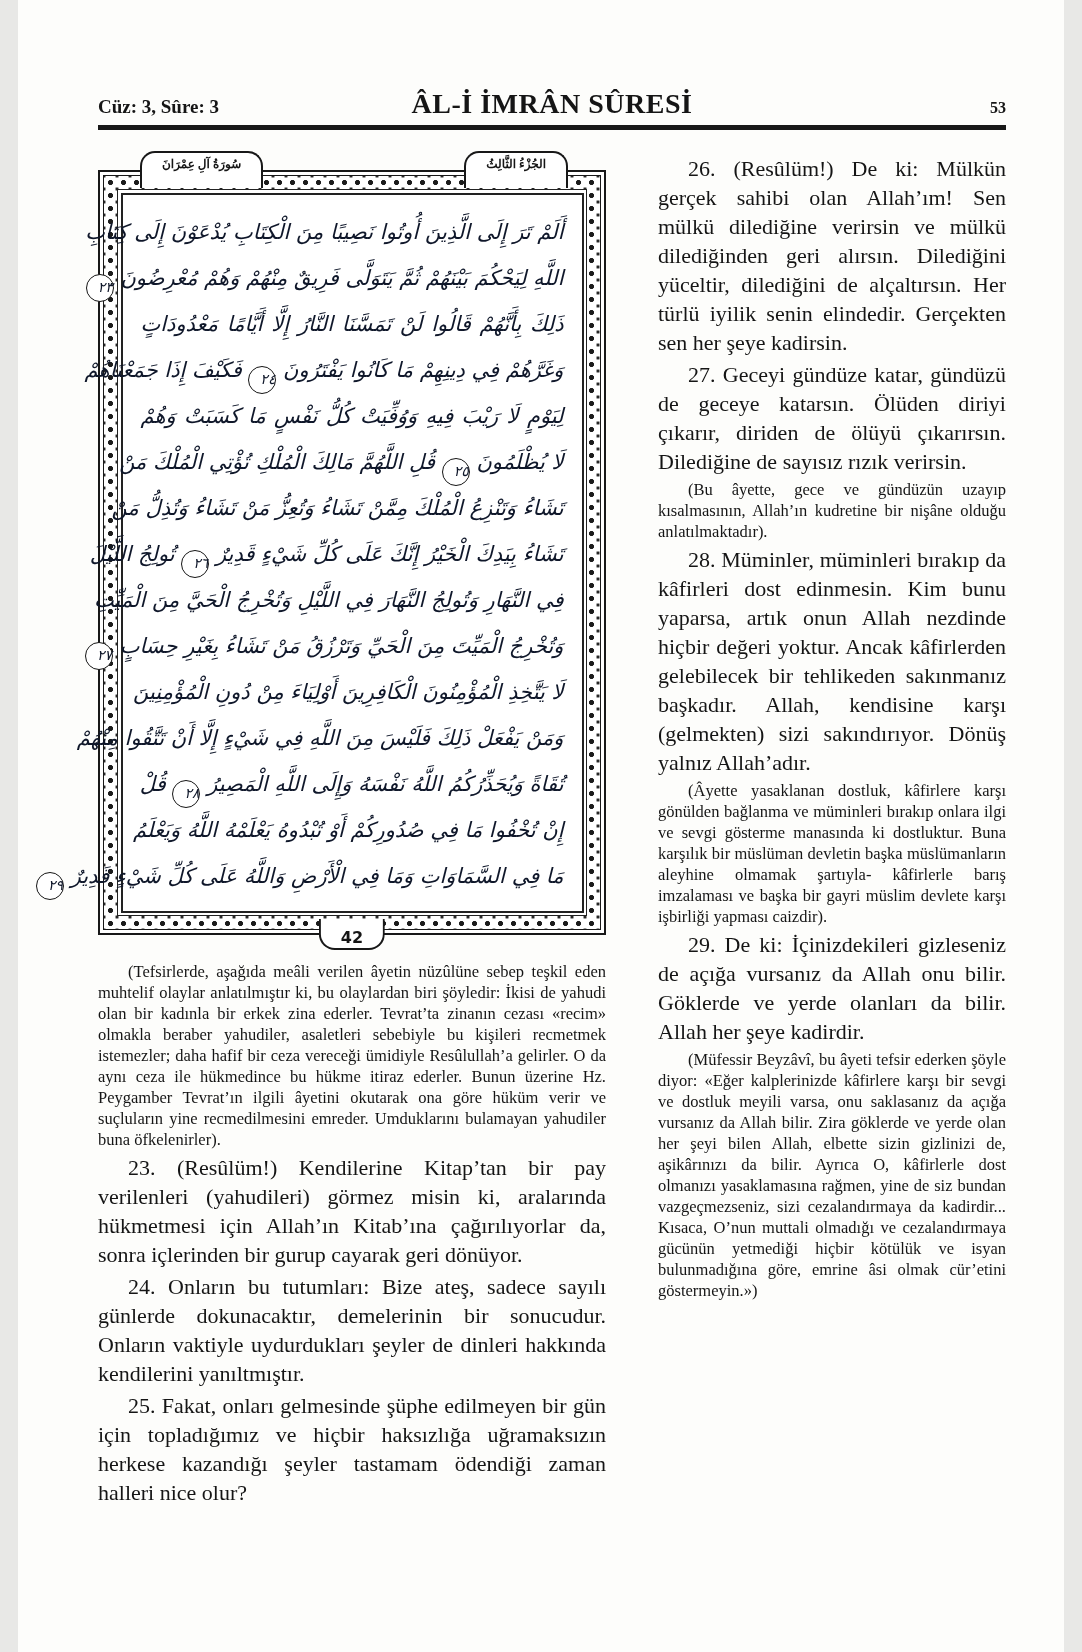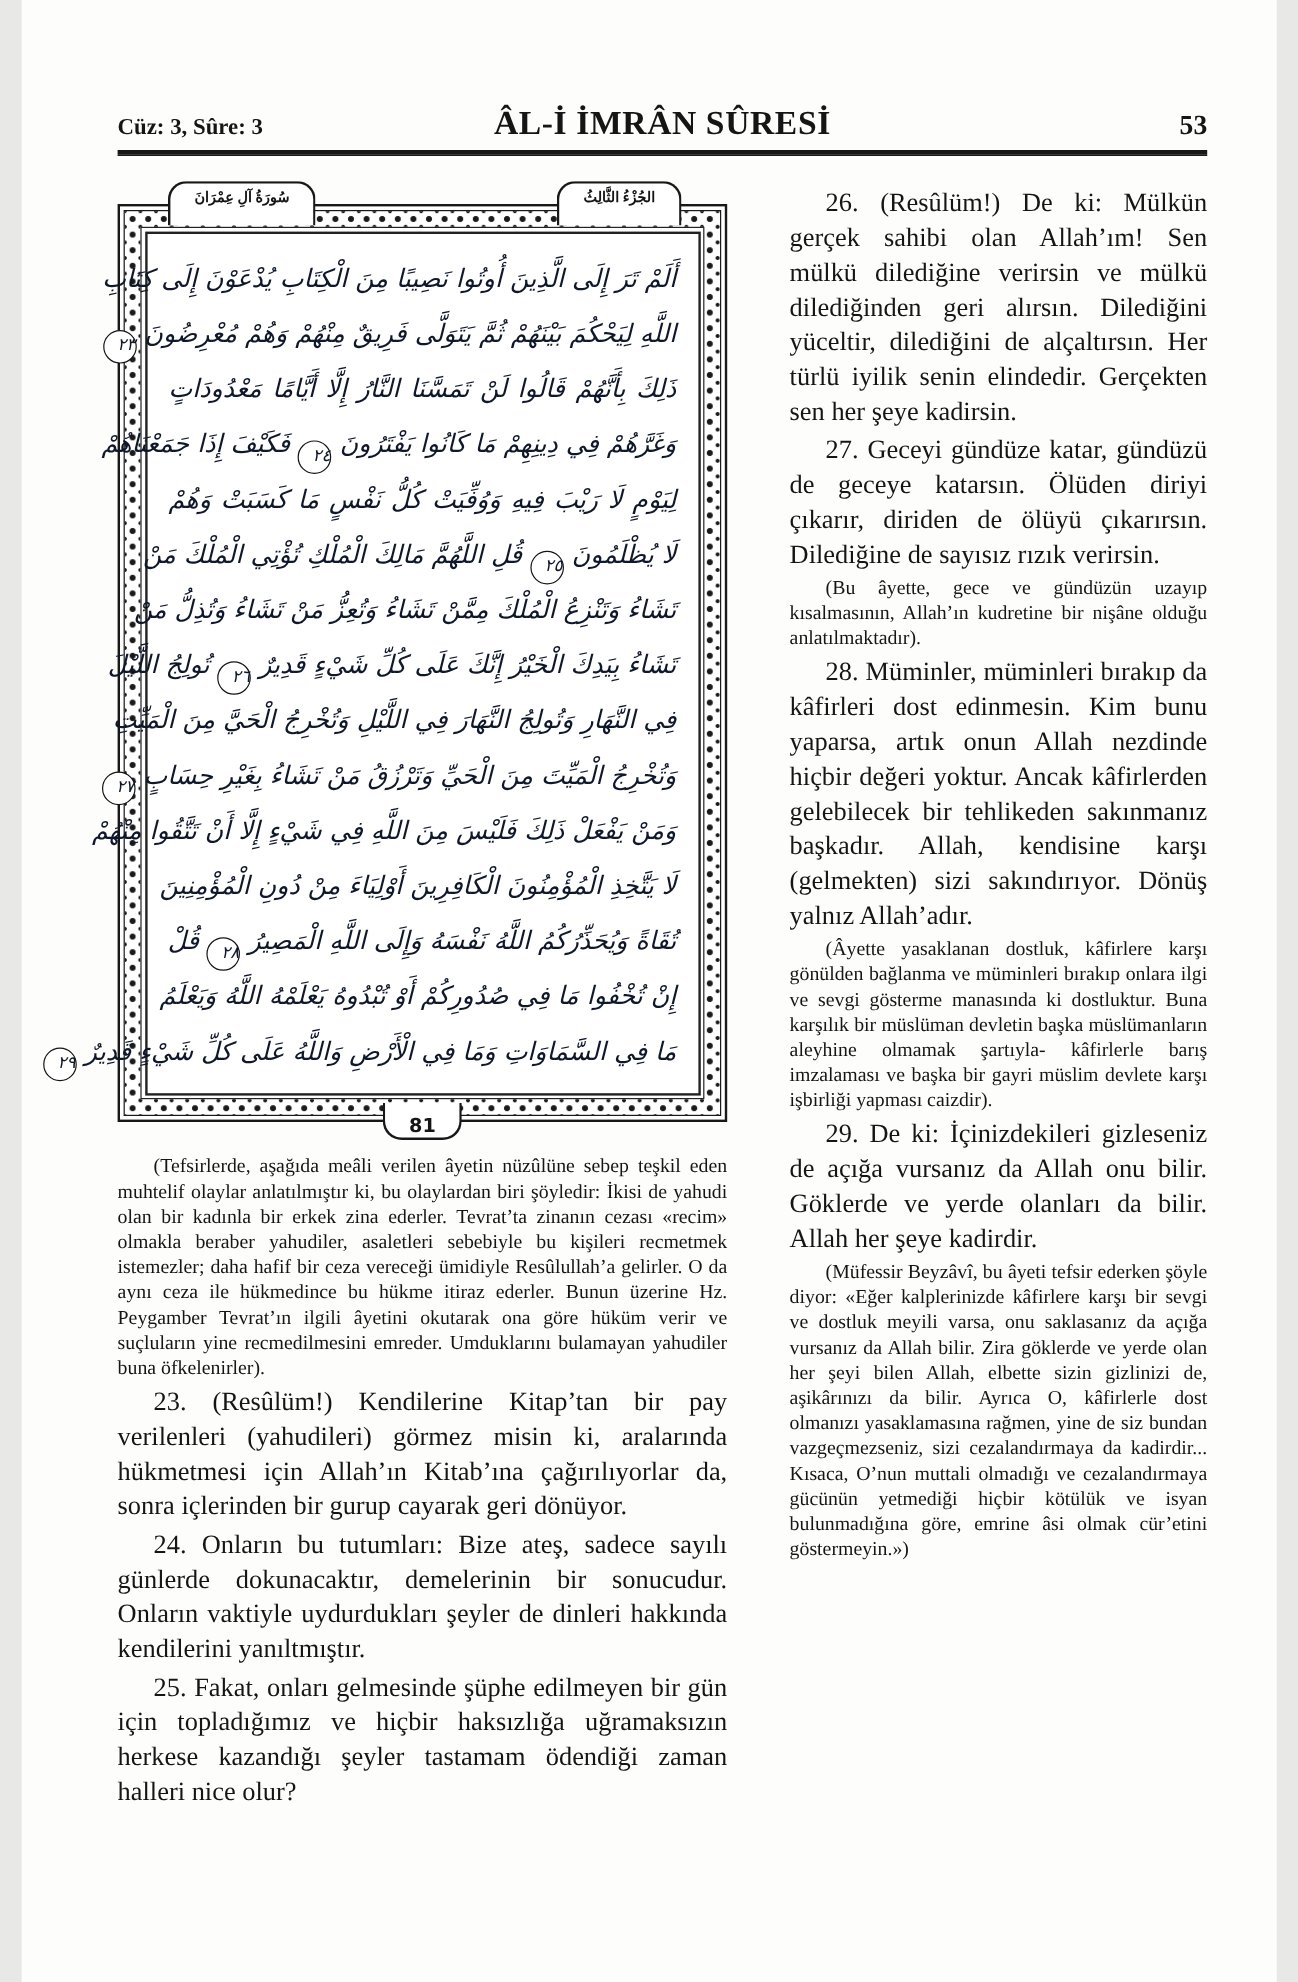--- a/index.html
+++ b/index.html
@@ -16,21 +16,21 @@
   }
   
   .page-header {
     display:grid;
     grid-template-columns:1fr auto 1fr;
     align-items:baseline;
     font-weight:bold;
   }
   .ph-left  { font-size:19px; justify-self:start; }
   .ph-title { font-size:28px; letter-spacing:.5px; justify-self:center;text-align:center; }
-  .ph-num   { font-size:23px; justify-self:end; }
+  .ph-num   { font-size:16px; justify-self:end; }
   .header-rule {
     margin-top:5px;
     height:4px;
     border-top:4.5px solid #181818;
     border-bottom:1.5px solid #181818;
   }
   
   .columns { display:flex; gap:52px; margin-top:20px; align-items:flex-start; }
   .col-left  { width:508px; flex:none; }
   .col-right { flex:1; padding-top:4px; }
@@ -149,31 +149,31 @@
                 <div class="qline"><span>أَلَمْ تَرَ إِلَى الَّذِينَ أُوتُوا نَصِيبًا مِنَ الْكِتَابِ يُدْعَوْنَ إِلَى كِتَابِ</span></div>
                 <div class="qline"><span>اللَّهِ لِيَحْكُمَ بَيْنَهُمْ ثُمَّ يَتَوَلَّى فَرِيقٌ مِنْهُمْ وَهُمْ مُعْرِضُونَ</span> <span class="ayah">٢٣</span></div>
                 <div class="qline"><span>ذَلِكَ بِأَنَّهُمْ قَالُوا لَنْ تَمَسَّنَا النَّارُ إِلَّا أَيَّامًا مَعْدُودَاتٍ</span></div>
                 <div class="qline"><span>وَغَرَّهُمْ فِي دِينِهِمْ مَا كَانُوا يَفْتَرُونَ</span> <span class="ayah">٢٤</span> <span>فَكَيْفَ إِذَا جَمَعْنَاهُمْ</span></div>
                 <div class="qline"><span>لِيَوْمٍ لَا رَيْبَ فِيهِ وَوُفِّيَتْ كُلُّ نَفْسٍ مَا كَسَبَتْ وَهُمْ</span></div>
                 <div class="qline"><span>لَا يُظْلَمُونَ</span> <span class="ayah">٢٥</span> <span>قُلِ اللَّهُمَّ مَالِكَ الْمُلْكِ تُؤْتِي الْمُلْكَ مَنْ</span></div>
                 <div class="qline"><span>تَشَاءُ وَتَنْزِعُ الْمُلْكَ مِمَّنْ تَشَاءُ وَتُعِزُّ مَنْ تَشَاءُ وَتُذِلُّ مَنْ</span></div>
                 <div class="qline"><span>تَشَاءُ بِيَدِكَ الْخَيْرُ إِنَّكَ عَلَى كُلِّ شَيْءٍ قَدِيرٌ</span> <span class="ayah">٢٦</span> <span>تُولِجُ اللَّيْلَ</span></div>
                 <div class="qline"><span>فِي النَّهَارِ وَتُولِجُ النَّهَارَ فِي اللَّيْلِ وَتُخْرِجُ الْحَيَّ مِنَ الْمَيِّتِ</span></div>
                 <div class="qline"><span>وَتُخْرِجُ الْمَيِّتَ مِنَ الْحَيِّ وَتَرْزُقُ مَنْ تَشَاءُ بِغَيْرِ حِسَابٍ</span> <span class="ayah">٢٧</span></div>
+                <div class="qline"><span>لَا يَتَّخِذِ الْمُؤْمِنُونَ الْكَافِرِينَ أَوْلِيَاءَ مِنْ دُونِ الْمُؤْمِنِينَ</span></div>
                 <div class="qline"><span>وَمَنْ يَفْعَلْ ذَلِكَ فَلَيْسَ مِنَ اللَّهِ فِي شَيْءٍ إِلَّا أَنْ تَتَّقُوا مِنْهُمْ</span></div>
-                <div class="qline"><span>لَا يَتَّخِذِ الْمُؤْمِنُونَ الْكَافِرِينَ أَوْلِيَاءَ مِنْ دُونِ الْمُؤْمِنِينَ</span></div>
                 <div class="qline"><span>تُقَاةً وَيُحَذِّرُكُمُ اللَّهُ نَفْسَهُ وَإِلَى اللَّهِ الْمَصِيرُ</span> <span class="ayah">٢٨</span> <span>قُلْ</span></div>
                 <div class="qline"><span>إِنْ تُخْفُوا مَا فِي صُدُورِكُمْ أَوْ تُبْدُوهُ يَعْلَمْهُ اللَّهُ وَيَعْلَمُ</span></div>
                 <div class="qline"><span>مَا فِي السَّمَاوَاتِ وَمَا فِي الْأَرْضِ وَاللَّهُ عَلَى كُلِّ شَيْءٍ قَدِيرٌ</span> <span class="ayah">٢٩</span></div>
               </div>
             </div>
           </div>
         </div>
         <div class="m-tab-bottom">
-          <span>81</span>
+          <span>42</span>
         </div>
       </div>
 
       <p class="note"><span>(Tefsirlerde, aşağıda meâli verilen âyetin nüzûlüne sebep teşkil eden muhtelif olaylar anlatılmıştır ki, bu olaylardan biri şöyledir: İkisi de yahudi olan bir kadınla bir erkek zina ederler. Tevrat’ta zinanın cezası «recim» olmakla beraber yahudiler, asaletleri sebebiyle bu kişileri recmetmek istemezler; daha hafif bir ceza vereceği ümidiyle Resûlullah’a gelirler. O da aynı ceza ile hükmedince bu hükme itiraz ederler. Bunun üzerine Hz. Peygamber Tevrat’ın ilgili âyetini okutarak ona göre hüküm verir ve suçluların yine recmedilmesini emreder. Umduklarını bulamayan yahudiler buna öfkelenirler).</span></p>
 
       <p class="verse"><span>23. </span><span class="it">(Resûlüm!)</span><span> Kendilerine Kitap’tan bir pay verilenleri </span><span class="it">(yahudileri)</span><span> görmez misin ki, aralarında hükmetmesi için Allah’ın Kitab’ına çağırılıyorlar da, sonra içlerinden bir gurup cayarak geri dönüyor.</span></p>
 
       <p class="verse"><span>24. Onların bu tutumları: Bize ateş, sadece sayılı günlerde dokunacaktır, demelerinin bir sonucudur. Onların vaktiyle uydurdukları şeyler de dinleri hakkında kendilerini yanıltmıştır.</span></p>
 
       <p class="verse"><span>25. Fakat, onları gelmesinde şüphe edilmeyen bir gün için topladığımız ve hiçbir haksızlığa uğramaksızın herkese kazandığı şeyler tastamam ödendiği zaman halleri nice olur?</span></p>

